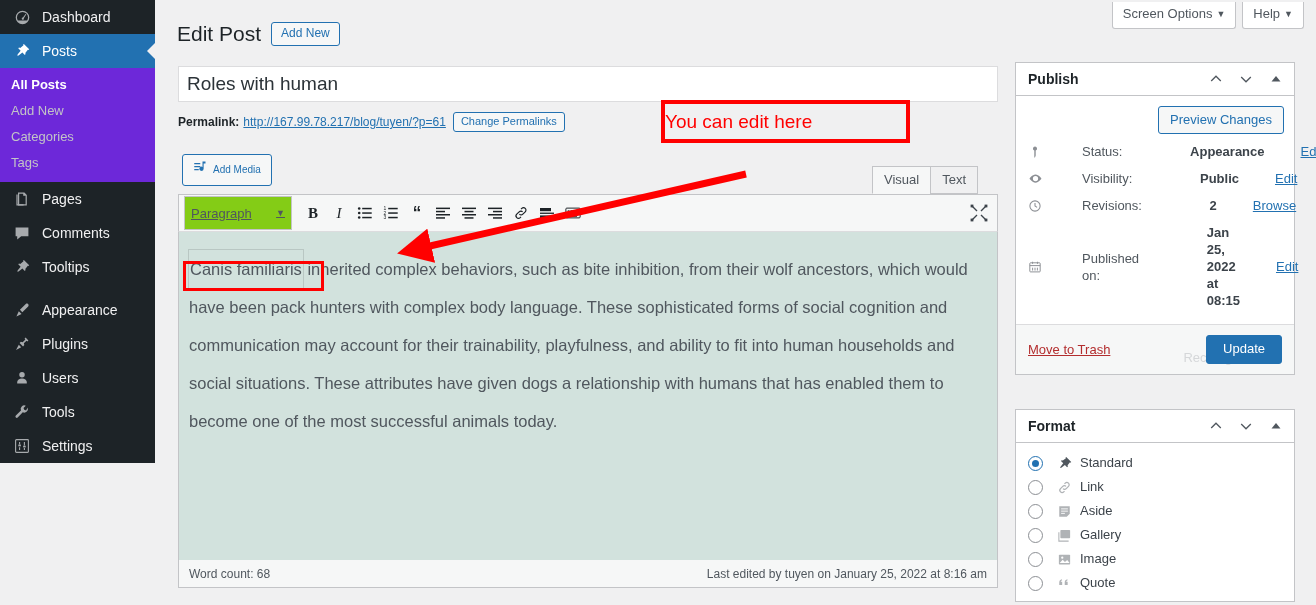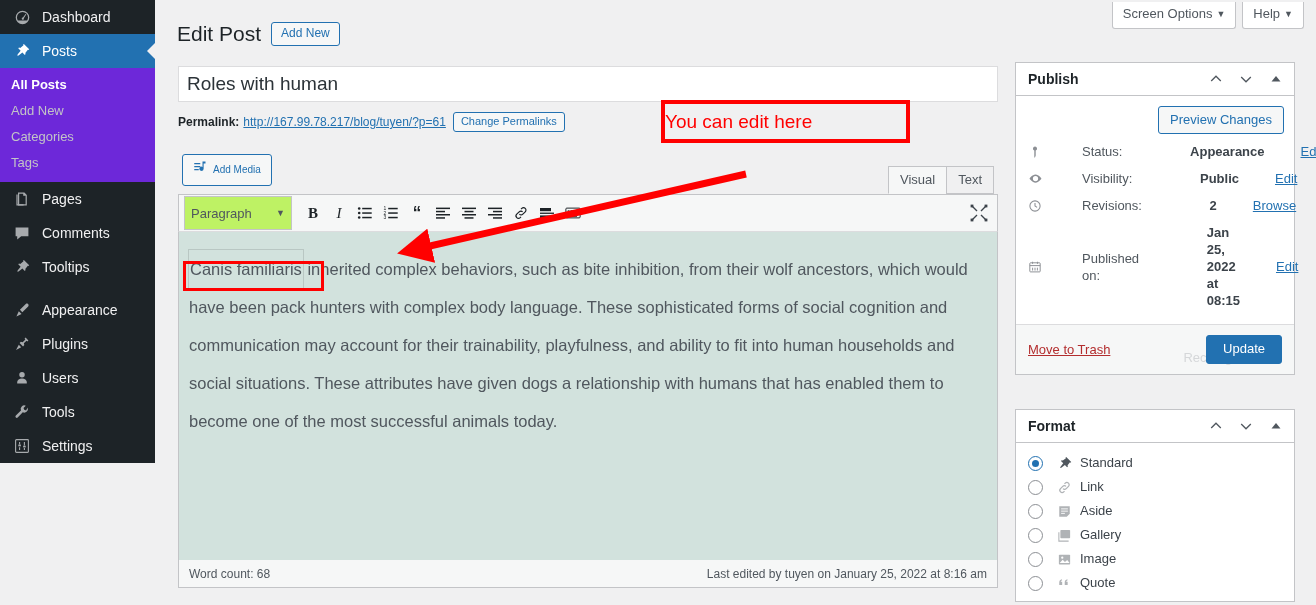--- a/index.html
+++ b/index.html
@@ -170,21 +170,21 @@
     border: 1px solid #2271b1;
     color: #2271b1;
     border-radius: 3px;
     padding: 5px 10px 6px 9px;
     font-size: 10px;
     cursor: pointer;
     line-height: 15px;
   }
   
   #editor-tabs {
-    position: absolute; right: 4px; bottom: 0;
+    position: absolute; right: 20px; bottom: 0;
     display: flex; align-items: center;
   }
   .ed-tab {
     border: 1px solid #c3c4c7;
     background: #f0f0f1;
     color: #50575e;
     padding: 5px 11px 6px 11px;
     font-size: 13px;
     cursor: pointer;
     line-height: 15px;
@@ -203,27 +203,28 @@
     background: #f6f7f7;
     border: 1px solid #c3c4c7;
     border-bottom: 1px solid #dcdcde;
     display: flex;
     align-items: center;
     padding-left: 5px;
   }
   #format-select {
     width: 108px; height: 26px;
     border: 1px solid #c3c4c7;
-    background: #bef264;
+    background: #84cc16;
     font-size: 13px;
     color: #50575e;
     padding: 16px 6px;
     display: flex; align-items: center; justify-content: space-between;
     cursor: pointer;
     margin-right: 8px;
+    text-decoration: underline;
   }
   #format-select .caret { font-size: 9px; color: #50575e; }
   .tb-btn {
     width: 26px; height: 26px;
     display: flex; align-items: center; justify-content: center;
     cursor: pointer;
     color: #1d2327;
   }
   .tb-btn svg { display: block; }
   .tb-btn.bold { font-weight: bold; font-size: 15px; font-family: "Liberation Serif", serif;}

